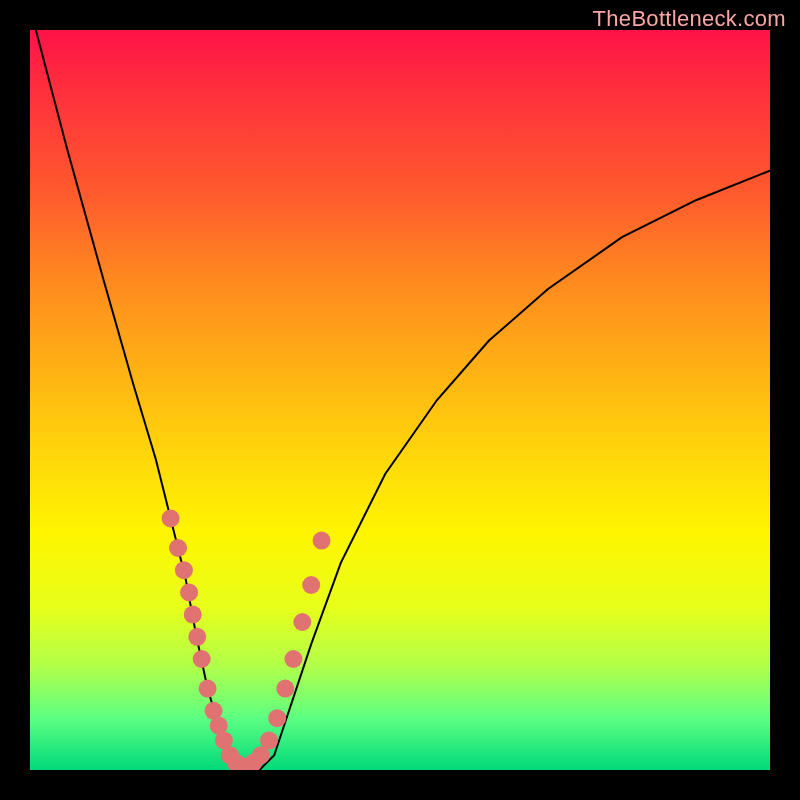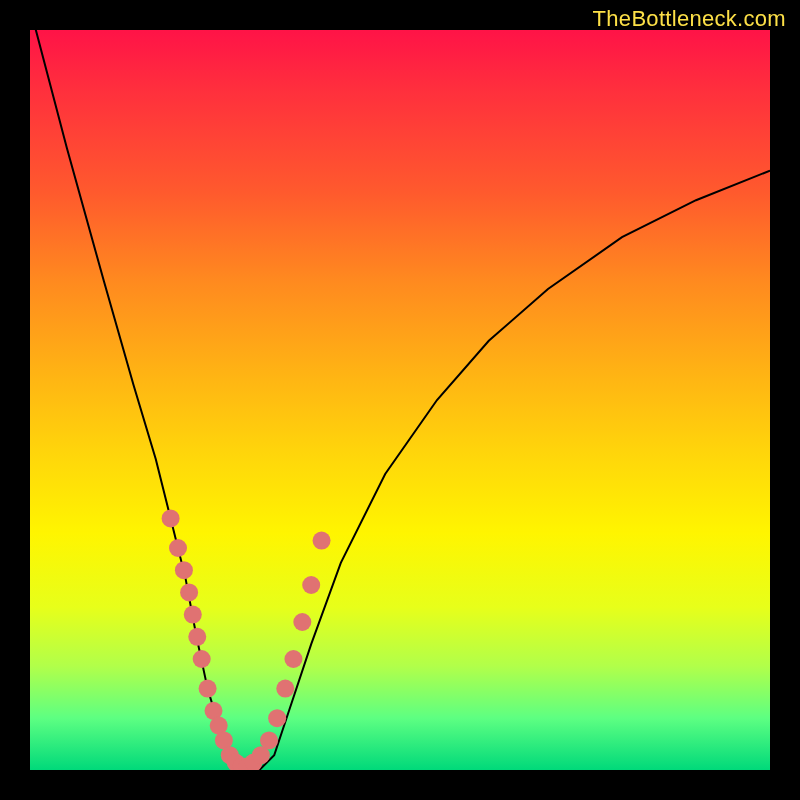--- a/index.html
+++ b/index.html
@@ -33,21 +33,21 @@
       #fff500 68%,
       #e7ff1a 78%,
       #b1ff4a 86%,
       #5dff82 93%,
       #00d97a 100%);
   }
   .watermark {
     position: absolute;
     top: 6px;
     right: 14px;
-    color: #fde047;
+    color: #fca5a5;
     font-size: 22px;
     font-weight: 500;
     letter-spacing: 0.3px;
     user-select: none;
   }
   svg.lines {
     position: absolute;
     left: 0;
     top: 0;
     width: 740px;

